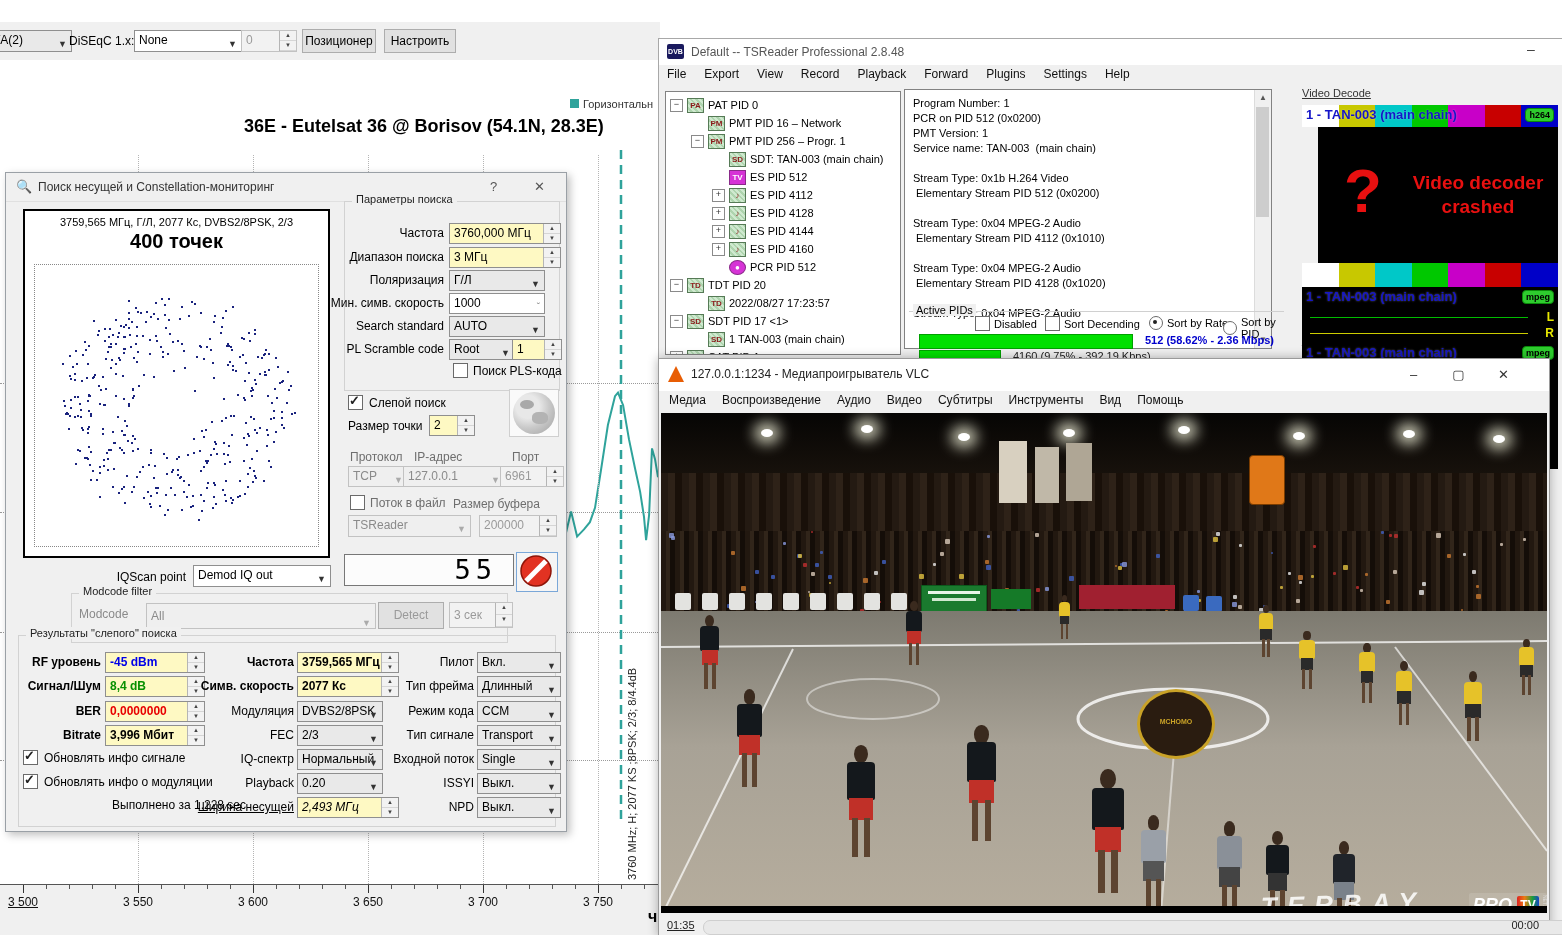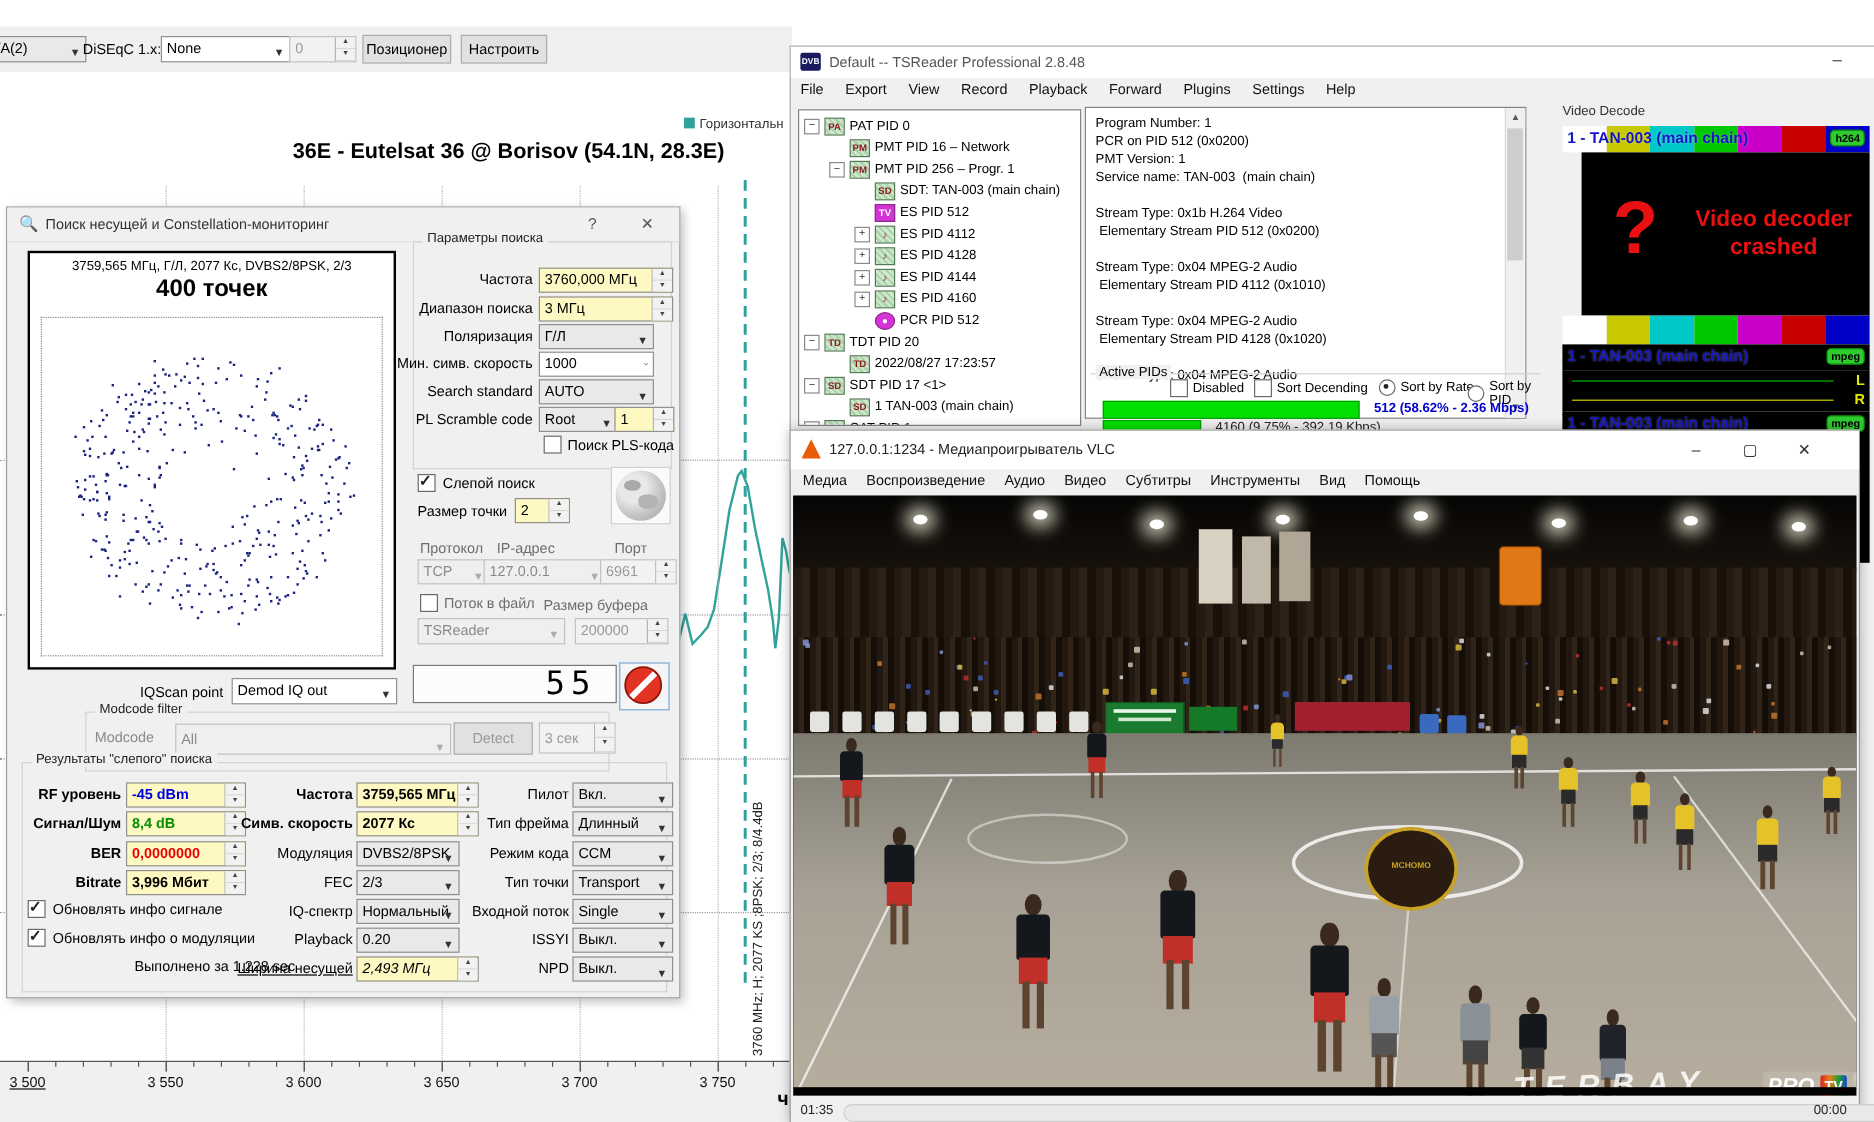--- a/index.html
+++ b/index.html
@@ -738,21 +738,21 @@
         <div class="spinbox abs" style="left: 291px; top: 624px; width: 76px; height: 19px;"><span style="font-style: italic;">2,493 МГц</span><span class="sp">
             <span>▲</span>
             <span>▼</span>
           </span></div>
         <div class="lbl r" style="left: 330px; top: 482px; width: 138px;">Пилот</div>
         <div class="sel abs" style="left: 471px; top: 479px; width: 74px; height: 19px;"><span>Вкл.</span><span class="arr">▼</span></div>
         <div class="lbl r" style="left: 330px; top: 506px; width: 138px;">Тип фрейма</div>
         <div class="sel abs" style="left: 471px; top: 503px; width: 74px; height: 19px;"><span>Длинный</span><span class="arr">▼</span></div>
         <div class="lbl r" style="left: 330px; top: 531px; width: 138px;">Режим кода</div>
         <div class="sel abs" style="left: 471px; top: 528px; width: 74px; height: 19px;"><span>CCM</span><span class="arr">▼</span></div>
-        <div class="lbl r" style="left: 330px; top: 555px; width: 138px;">Тип точки</div>
+        <div class="lbl r" style="left: 330px; top: 555px; width: 138px;">Тип сигнале</div>
         <div class="sel abs" style="left: 471px; top: 552px; width: 74px; height: 19px;"><span>Transport</span><span class="arr">▼</span></div>
         <div class="lbl r" style="left: 330px; top: 579px; width: 138px;">Входной поток</div>
         <div class="sel abs" style="left: 471px; top: 576px; width: 74px; height: 19px;"><span>Single</span><span class="arr">▼</span></div>
         <div class="lbl r" style="left: 330px; top: 603px; width: 138px;">ISSYI</div>
         <div class="sel abs" style="left: 471px; top: 600px; width: 74px; height: 19px;"><span>Выкл.</span><span class="arr">▼</span></div>
         <div class="lbl r" style="left: 330px; top: 627px; width: 138px;">NPD</div>
         <div class="sel abs" style="left: 471px; top: 624px; width: 74px; height: 19px;"><span>Выкл.</span><span class="arr">▼</span></div>
       </div>
     <div id="result-checks">
         <div class="abs" style="left: 17px; top: 577px; display: flex; gap: 6px; align-items: center;">
@@ -890,21 +890,21 @@
       <div id="pid-rows">
           <div class="pidbar" style="left: 10px; top: 22px; width: 212px;"></div>
           <div class="pidtxt" style="left: 236px; top: 22px;">512 (58.62% - 2.36 Mbps)</div>
           <div class="pidbar" style="left: 10px; top: 38px; width: 80px;"></div>
           <div class="pidtxt" style="left: 104px; top: 38px; color: rgb(34, 34, 34); font-weight: normal;">4160 (9.75% - 392.19 Kbps)</div>
         </div>
       <div class="scr-arr" style="left:auto;right:-28px;top:24px;">▲</div>
     </div>
 
     <div id="vdec">
-      <span class="abs" style="left:4px;top:0px;font-size:11px;color:#333;">Video Decode</span>
+      <span class="abs" style="left:4px;top:0px;font-size:11px;color:#333;text-decoration:underline;">Video Decode</span>
       <div class="abs" style="left:4px;top:18px;width:256px;height:22px;">
         <div class="cbarrow" id="cbar1">
             <i style="background: rgb(255, 255, 255);"></i>
             <i style="background: rgb(200, 200, 0);"></i>
             <i style="background: rgb(0, 200, 200);"></i>
             <i style="background: rgb(0, 200, 0);"></i>
             <i style="background: rgb(200, 0, 200);"></i>
             <i style="background: rgb(200, 0, 0);"></i>
             <i style="background: rgb(0, 0, 200);"></i>
           </div>
@@ -1228,18 +1228,18 @@
 
       <div class="abs" style="left:808px;top:480px;width:78px;height:26px;background:rgba(255,255,255,.12);border-radius:2px;">
         <span style="position:absolute;left:4px;top:2px;color:#fff;font-weight:bold;font-style:italic;font-size:18px;">PRO</span>
         <span style="position:absolute;left:48px;top:3px;width:22px;height:19px;text-align:center;color:#fff;font-weight:bold;font-size:12px;line-height:19px;
           background:linear-gradient(90deg,#d22,#ec7c12 35%,#1a9e3a 70%,#1246c8);border-radius:2px;">TV</span>
         <span style="position:absolute;right:-1px;top:2px;color:#ddd;font-size:5px;writing-mode:vertical-rl;">NET.UA</span>
       </div>
       <div class="abs" style="left:0;top:493px;width:886px;height:7px;background:#000;"></div>
     </div>
 
-    <span class="timetxt" style="left:8px;">01:35</span>
+    <span class="timetxt" style="left:8px;text-decoration:underline;">01:35</span>
     <div id="seekbar"></div>
     <span class="timetxt" style="right:10px;">00:00</span>
   </div>
 
 </div>
 
 </body></html>

